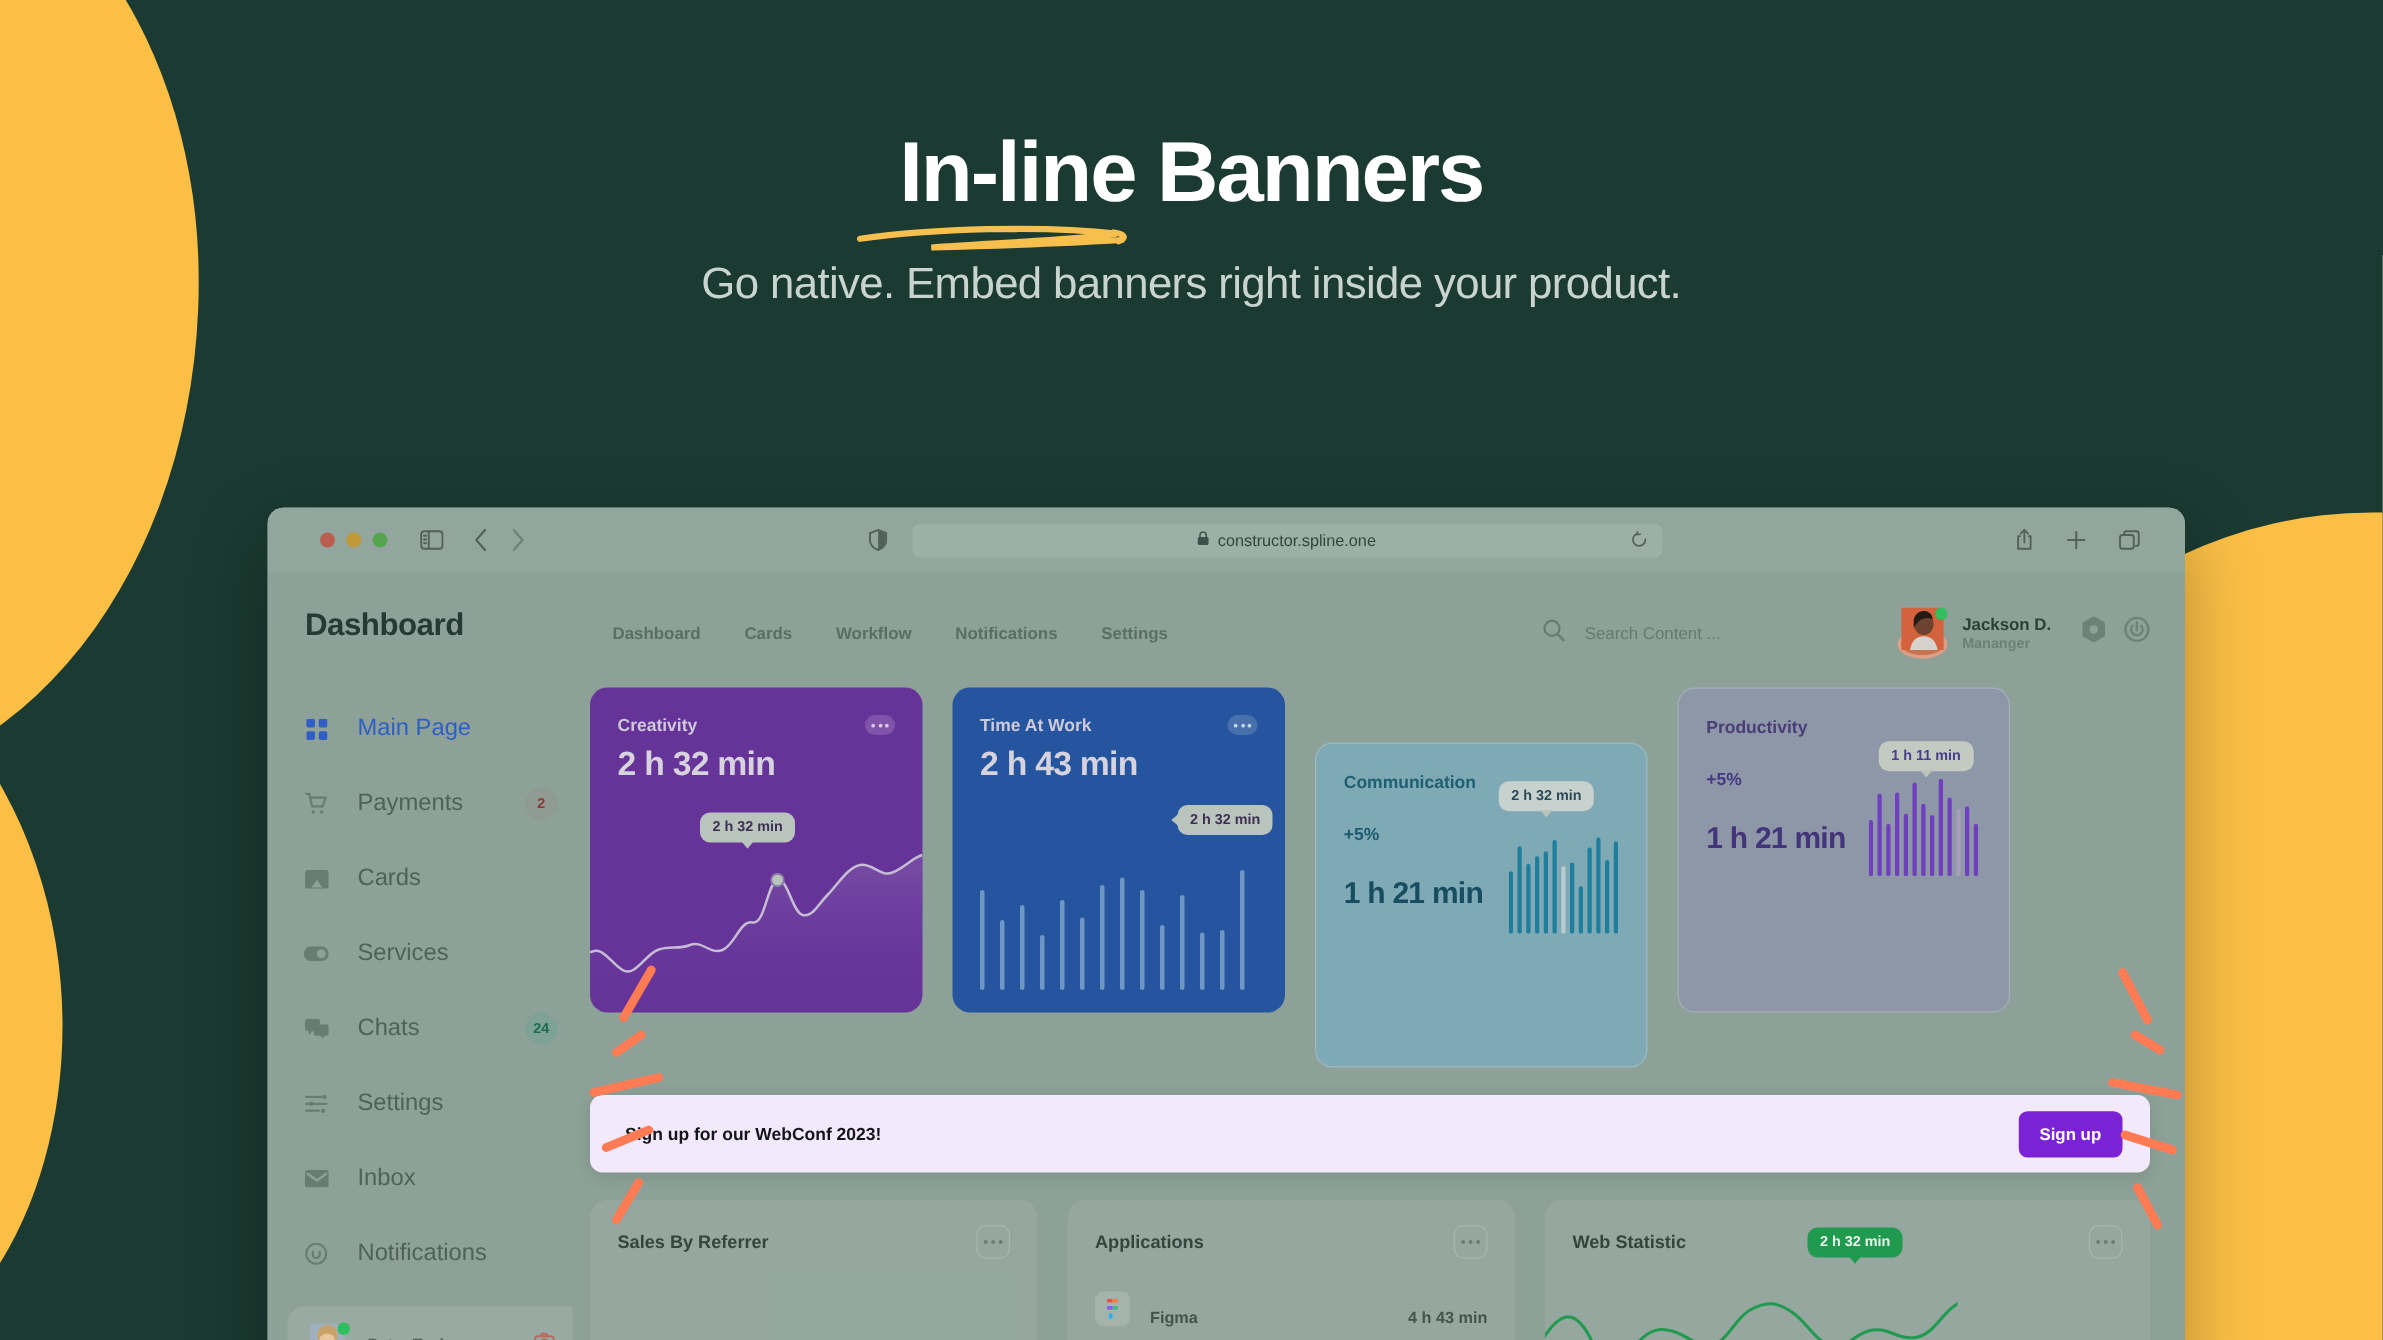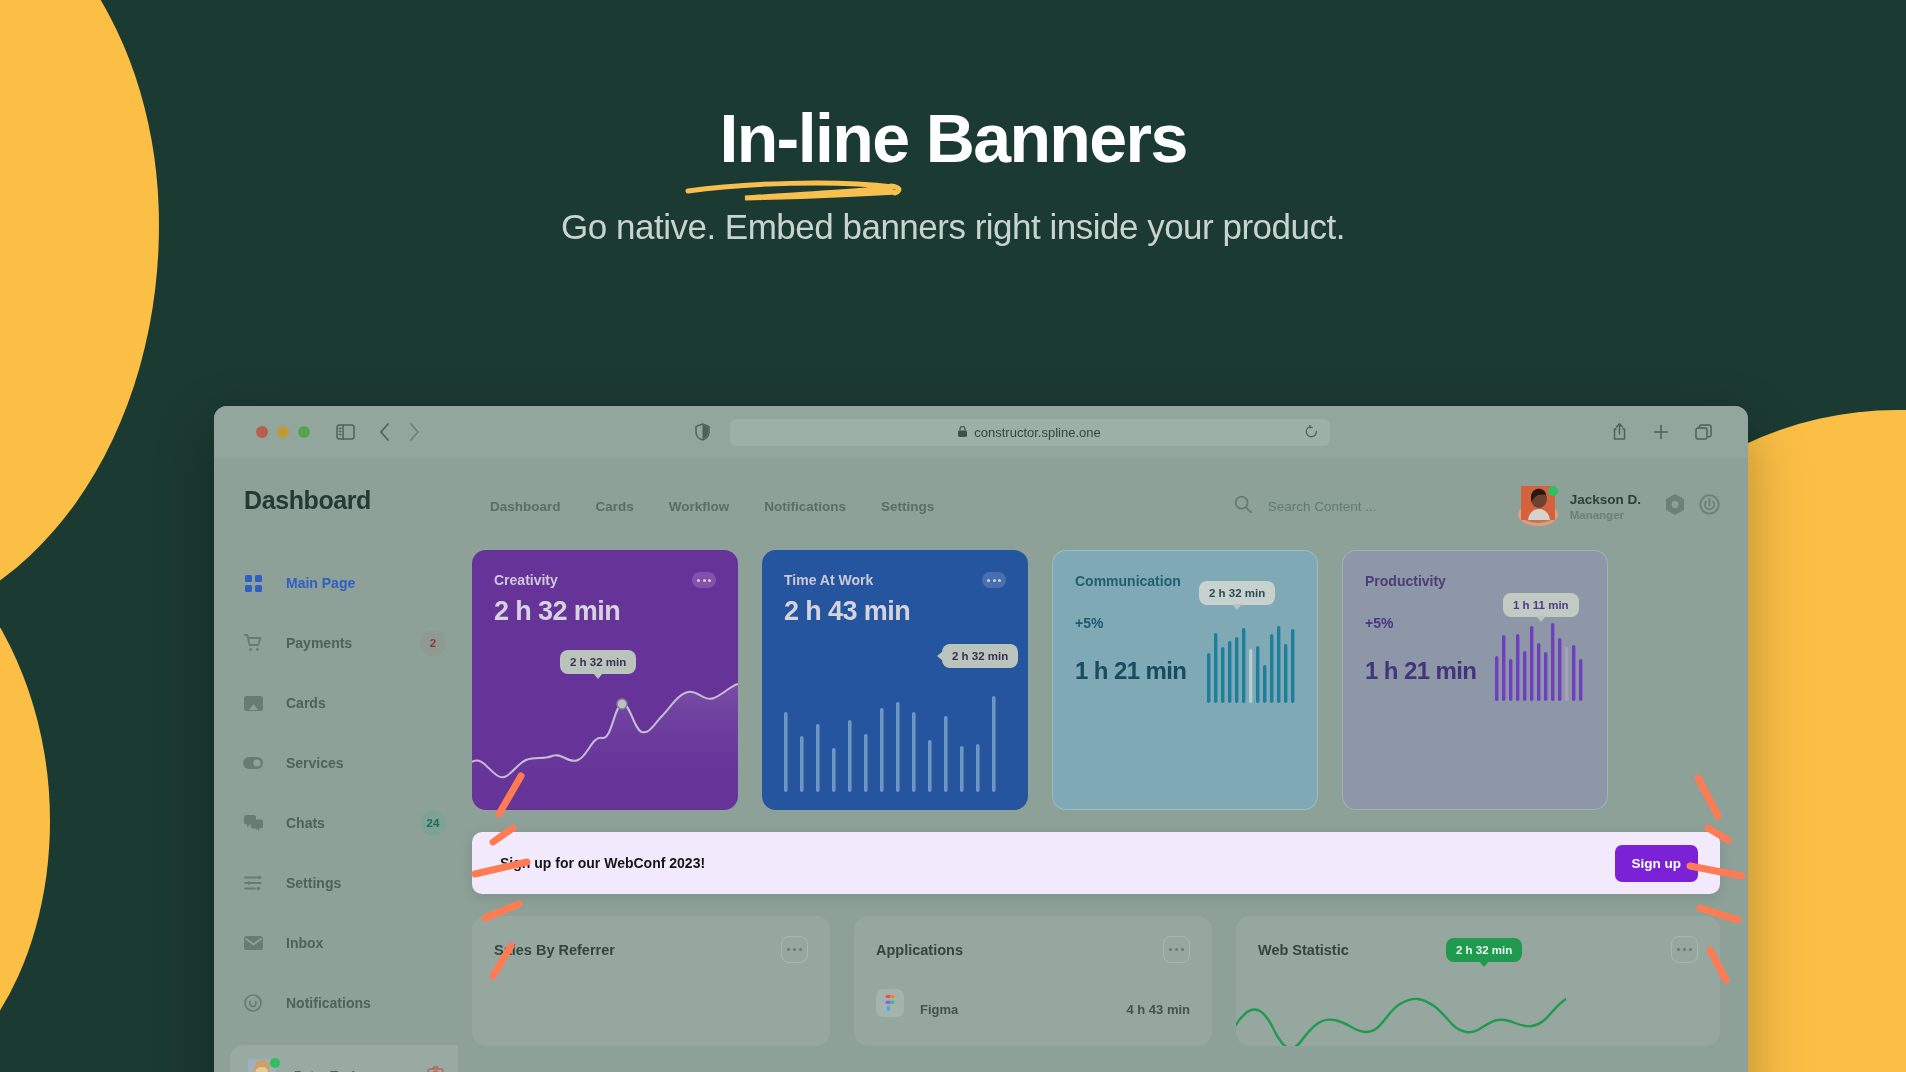--- a/index.html
+++ b/index.html
@@ -76,21 +76,21 @@
   
   .app { display:flex; height:648px; background:#8da198; }
 
   .sidebar { width:248px; padding:28px 0 0 26px; flex-shrink:0; position:relative; }
   .brand { font-size:25px; font-weight:700; color:#243a34; letter-spacing:-0.4px; padding-left:4px; }
   .side-list { margin-top:48px; }
   .side-item {
     display:flex; align-items:center; height:40px; margin-bottom:20px; padding-right:16px;
   }
   .side-icon { width:26px; display:flex; justify-content:center; opacity:.55; color:#4c5f57; }
-  .side-label { margin-left:20px; font-size:14px; font-weight:700; color:#4f6259; }
+  .side-label { margin-left:20px; font-size:19px; font-weight:400; color:#4f6259; }
   .side-item.active .side-label { color:#2f5fc4; }
   .side-item.active .side-icon { opacity:1; color:#2f5fc4; }
   .badge {
     margin-left:auto; min-width:26px; height:26px; border-radius:50%;
     display:flex; align-items:center; justify-content:center;
     font-size:11.5px; font-weight:700;
   }
   .badge.payments { background:rgba(150,140,135,.35); color:#8a3c33; }
   .badge.chats { background:rgba(110,165,150,.45); color:#1d6b53; }
 
@@ -122,21 +122,21 @@
   }
   .user-name { font-size:13.5px; font-weight:700; color:#2c4038; }
   .user-role { font-size:11.5px; font-weight:600; color:#6b8077; margin-top:2px; }
   .top-actions { display:flex; gap:14px; margin-left:24px; color:#64776e; opacity:.75; }
 
   
   .cards { display:flex; gap:24px; margin-top:22px; }
   .card { border-radius:14px; padding:22px 22px 0 22px; position:relative; overflow:hidden; height:260px; }
   .card.c1 { width:266px; background:#663399; }
   .card.c2 { width:266px; background:#24559e; }
-  .card.c3 { width:266px; background:#7fa9b4; border:1px solid rgba(255,255,255,.22); }
+  .card.c3 { width:266px; background:#7fa9b4; border:1px solid rgba(255,255,255,.22);margin-top:44px; }
   .card.c4 { width:266px; background:#8e97a8; border:1px solid rgba(255,255,255,.22); }
   .card-head { display:flex; align-items:flex-start; justify-content:space-between; }
   .card-title { font-size:14px; font-weight:700; }
   .card.c1 .card-title, .card.c2 .card-title { color:#cfc9d9; }
   .card.c3 .card-title { color:#1f5f72; }
   .card.c4 .card-title { color:#4b3d77; }
   .dots-btn {
     width:24px; height:16px; border-radius:8px; background:rgba(255,255,255,.16);
     display:flex; align-items:center; justify-content:center; gap:2.5px;
   }

